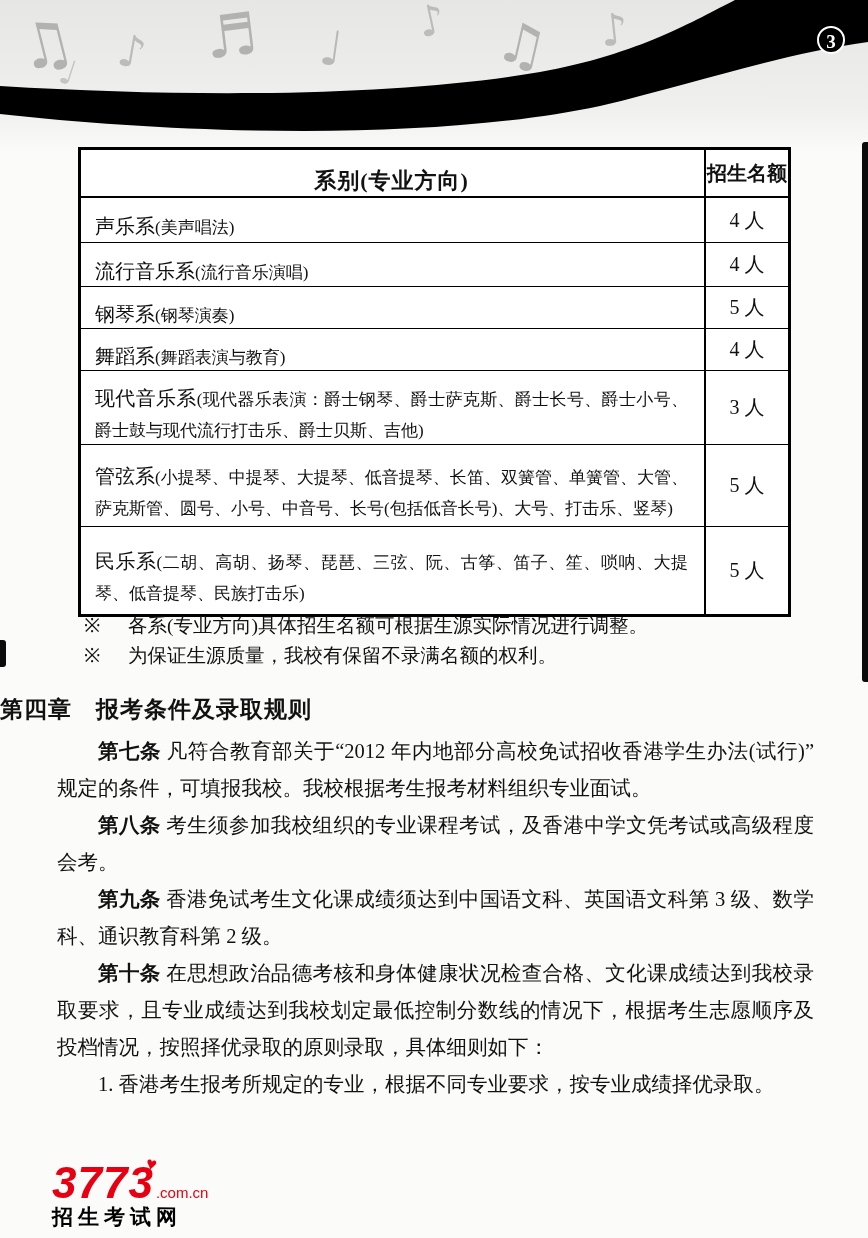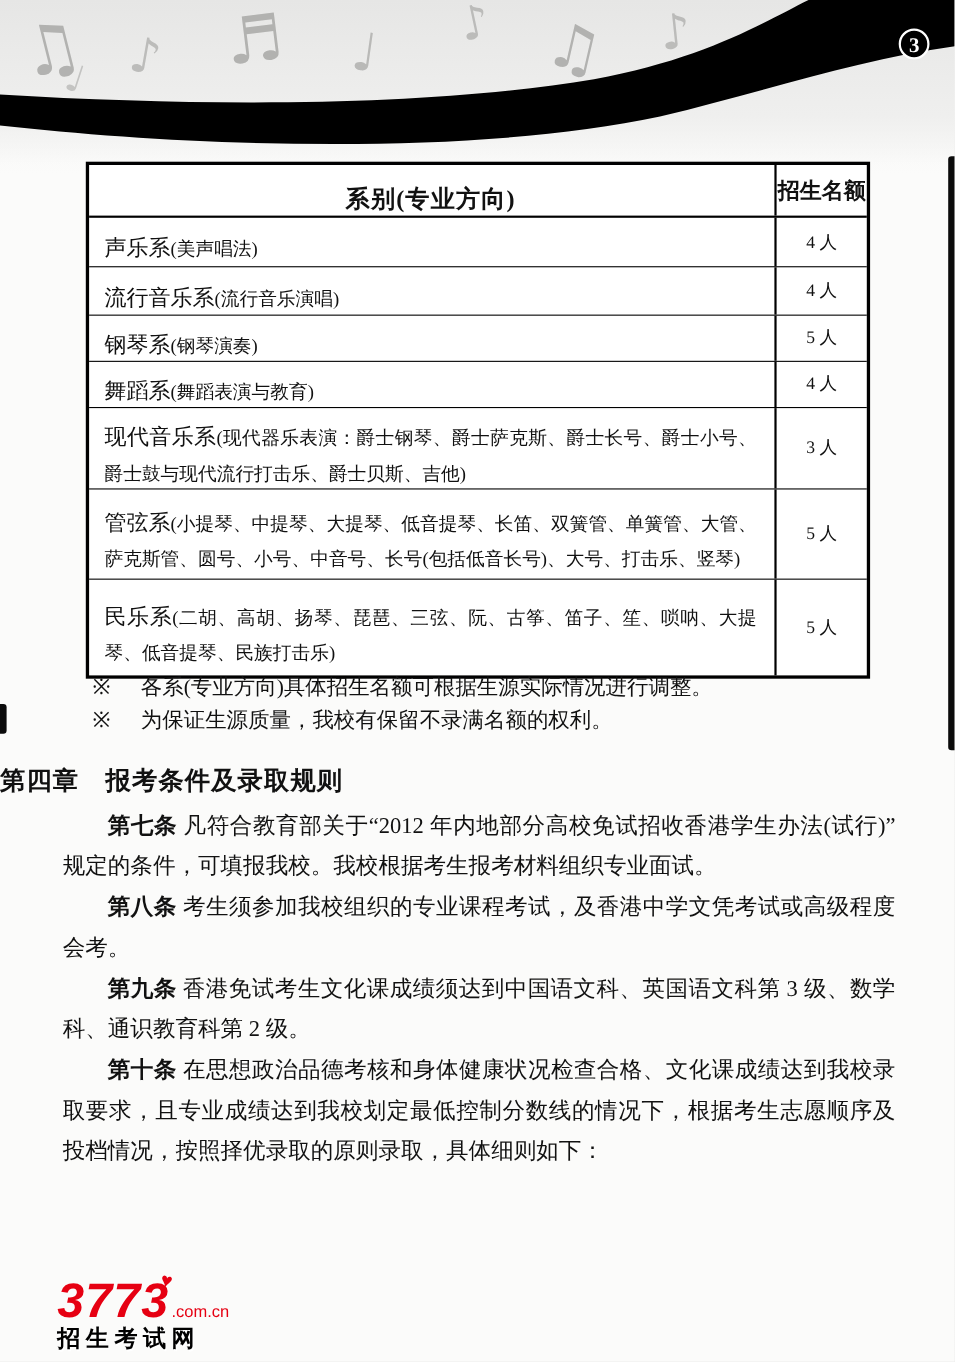--- a/index.html
+++ b/index.html
@@ -38,21 +38,21 @@
   
   .quota-table { position:absolute; left:78px; top:147px; width:713px; border:3px solid #000; background:#fff; }
   .t-row { display:flex; border-top:1px solid #000; }
   .t-row.header { border-top:none; border-bottom:2px solid #000; }
   .t-row:nth-child(2) { border-top:none; }
   .cell-dept {
     width:625px; border-right:2px solid #000; padding:20px 16px 6px 14px;
     display:flex; flex-direction:column; justify-content:center;
     line-height:31px; text-align:justify;
   }
-  .cell-quota { flex:1; display:flex; align-items:center; justify-content:center; font-size:16px; }
+  .cell-quota { flex:1; display:flex; align-items:center; justify-content:center; font-size:20px; }
   .header .cell-dept { align-items:center; justify-content:center; text-align:center; }
   .hdr-dept { font-size:22px; font-weight:bold; letter-spacing:1px; }
   .hdr-quota { font-size:20px; font-weight:bold; }
   .dept-name { font-size:20px; }
   .dept-detail { font-size:17px; }
   .h48{height:48px}.h44{height:44px}.h42{height:42px}.h74{height:74px}.h82{height:82px}.h88{height:88px}
 
   
   .notes { position:absolute; left:84px; top:611px; width:724px; font-size:19.5px; line-height:30px; }
   .note-item { display:flex; }
@@ -169,20 +169,21 @@
     </div>
   </div>
 
   <div class="section-title">第四章　报考条件及录取规则</div>
 
   <div class="body-text">
     <p class="para"><span class="lead">第七条</span><span> 凡符合教育部关于“2012 年内地部分高校免试招收香港学生办法(试行)” 规定的条件，可填报我校。我校根据考生报考材料组织专业面试。</span></p>
     <p class="para"><span class="lead">第八条</span><span> 考生须参加我校组织的专业课程考试，及香港中学文凭考试或高级程度会考。</span></p>
     <p class="para"><span class="lead">第九条</span><span> 香港免试考生文化课成绩须达到中国语文科、英国语文科第 3 级、数学科、通识教育科第 2 级。</span></p>
     <p class="para"><span class="lead">第十条</span><span> 在思想政治品德考核和身体健康状况检查合格、文化课成绩达到我校录取要求，且专业成绩达到我校划定最低控制分数线的情况下，根据考生志愿顺序及投档情况，按照择优录取的原则录取，具体细则如下：</span></p>
+    <p class="para"><span class="lead-plain">1.</span><span> 香港考生报考所规定的专业，根据不同专业要求，按专业成绩择优录取。</span></p>
   </div>
 
   <div class="logo">
     <div class="logo-line1">
       <span class="logo-brand">3773</span>
       <span class="logo-domain">.com.cn</span>
       <span class="logo-heart">♥</span>
     </div>
     <div class="logo-caption">招生考试网</div>
   </div>

